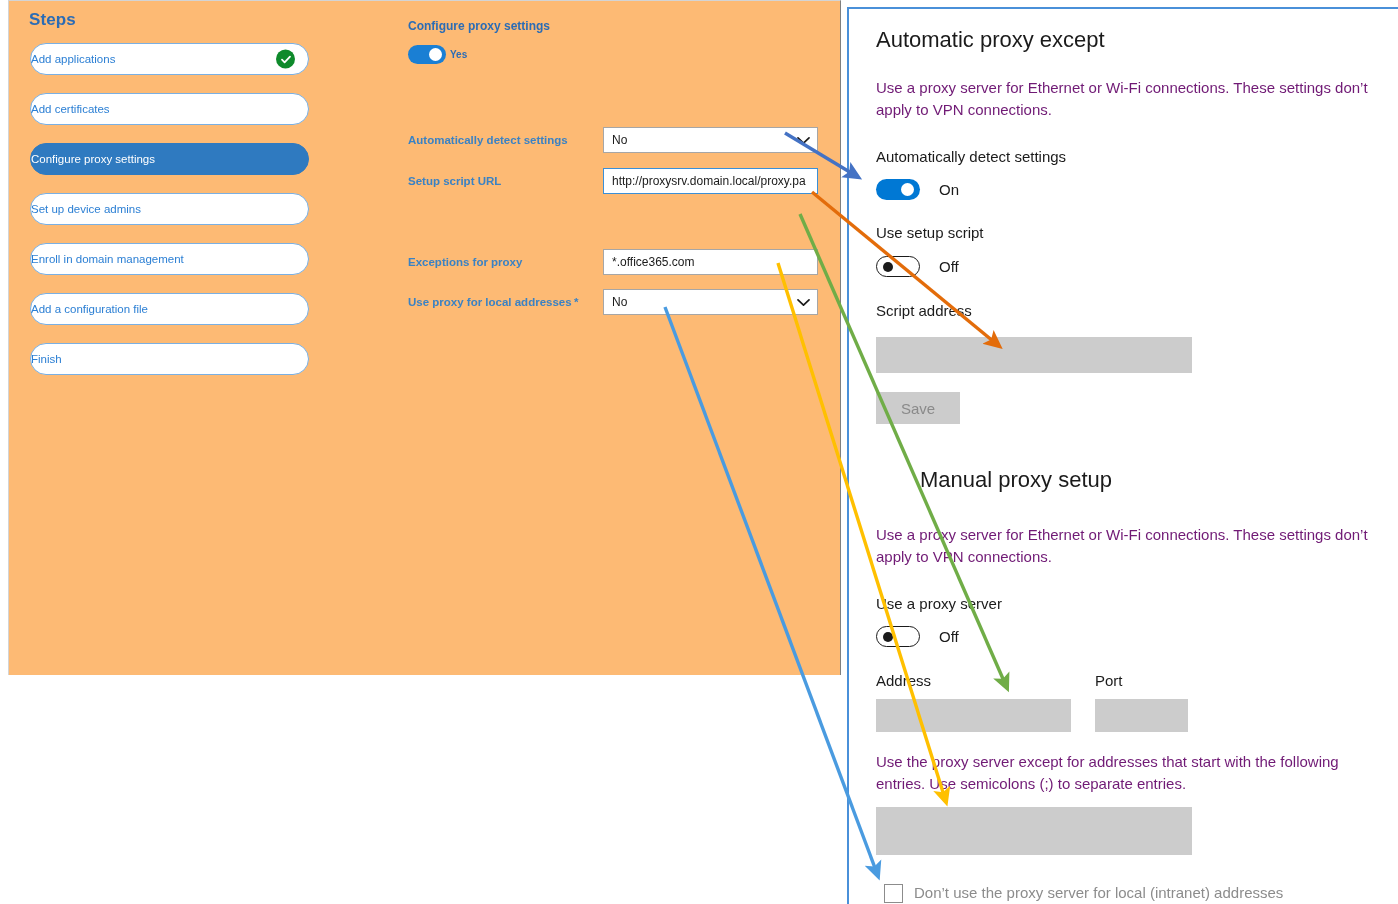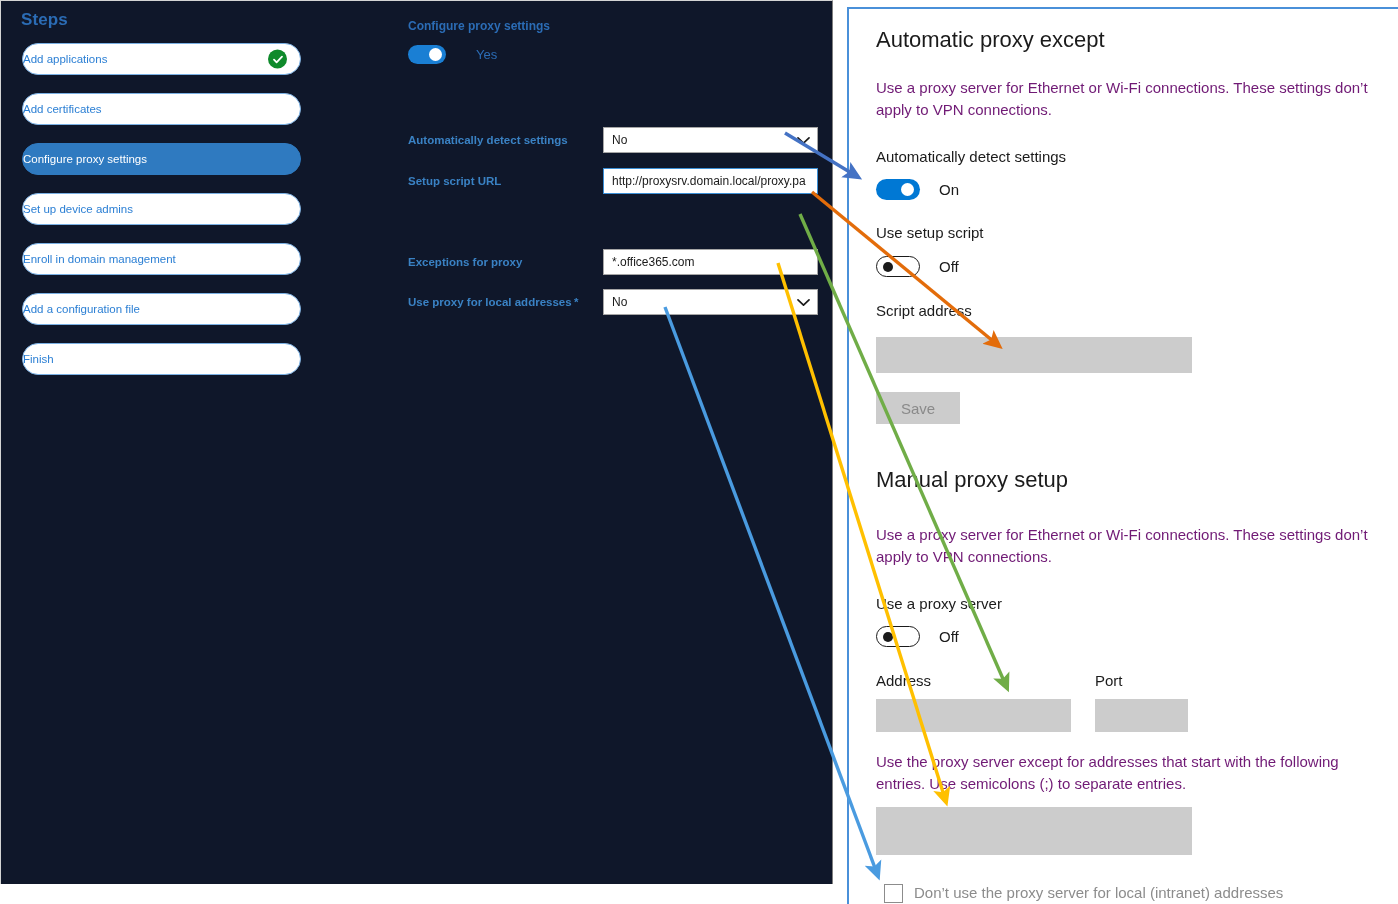--- a/index.html
+++ b/index.html
@@ -7,26 +7,26 @@
     width:1398px;height:904px;
     background:#ffffff;
     font-family:"Liberation Sans","DejaVu Sans",sans-serif;
     overflow:hidden;
     position:relative;
   }
   #root{position:absolute;inset:0;}
 
   
   #steps-panel{
-    position:absolute;left:0;top:0;width:833px;height:884px;
+    position:absolute;left:8px;top:0;width:833px;height:675px;
     border-top:1px solid #d4d4d4;
     border-left:1px solid #d4d4d4;
     border-right:1px solid #7f7f7f;
     box-sizing:border-box;
-    background:#0f172a;
+    background:#fdba74;
   }
   #steps-title{
     position:absolute;left:20px;top:9px;
     font-size:17px;font-weight:bold;color:#2b6cb5;
     letter-spacing:.1px;
   }
   #steps-list{position:absolute;left:21px;top:42px;width:279px;}
   .step-btn{
     position:relative;
     height:32px;margin-bottom:18px;
@@ -58,21 +58,21 @@
   }
   #toggle-row{position:absolute;left:408px;top:45px;display:flex;align-items:center;}
   .mini-toggle{
     width:38px;height:19px;border-radius:10px;background:#1a7fd4;
     position:relative;flex:0 0 auto;cursor:pointer;
   }
   .mini-toggle .knob{
     position:absolute;top:3px;right:4px;width:13px;height:13px;
     border-radius:50%;background:#ffffff;
   }
-  #toggle-label{margin-left:30px;font-size:13px;font-weight:normal;color:#2b6cb5;}
+  #toggle-label{margin-left:4px;font-size:10px;font-weight:bold;color:#2b6cb5;}
 
   .field-row{position:absolute;left:408px;width:410px;height:26px;}
   .field-label{
     position:absolute;left:0;top:50%;transform:translateY(-50%);
     font-size:11.5px;font-weight:bold;color:#3a82c4;white-space:nowrap;
   }
   .field-label .req{color:#3a82c4;font-weight:bold;}
   .field-ctl{
     position:absolute;left:195px;top:0;width:215px;height:26px;
     box-sizing:border-box;
@@ -260,21 +260,21 @@
     <div class="win-toggle off" style="top:247px;">
         <span class="knob"></span>
       </div>
     <div class="toggle-state" style="top:249px;">Off</div>
 
     <div class="sec-lbl" style="top:293px;">Script address</div>
     <div class="grayfield" style="left:27px;top:328px;width:316px;height:36px;"></div>
 
     <div class="graybtn" style="left:27px;top:383px;width:84px;height:32px;">Save</div>
 
-    <div class="sec-h" style="top:458px;">Manual proxy setup</div>
+    <div class="sec-h" style="top:458px;margin-left:44px;">Manual proxy setup</div>
     <div class="sec-p" style="top:515px;">Use a proxy server for Ethernet or Wi-Fi connections. These settings don’t apply to VPN connections.</div>
 
     <div class="sec-lbl" style="top:586px;">Use a proxy server</div>
     <div class="win-toggle off" style="top:617px;">
         <span class="knob"></span>
       </div>
     <div class="toggle-state" style="top:619px;">Off</div>
 
     <div class="sec-lbl" style="top:663px;">Address</div>
     <div class="sec-lbl" style="left:246px;top:663px;">Port</div>

